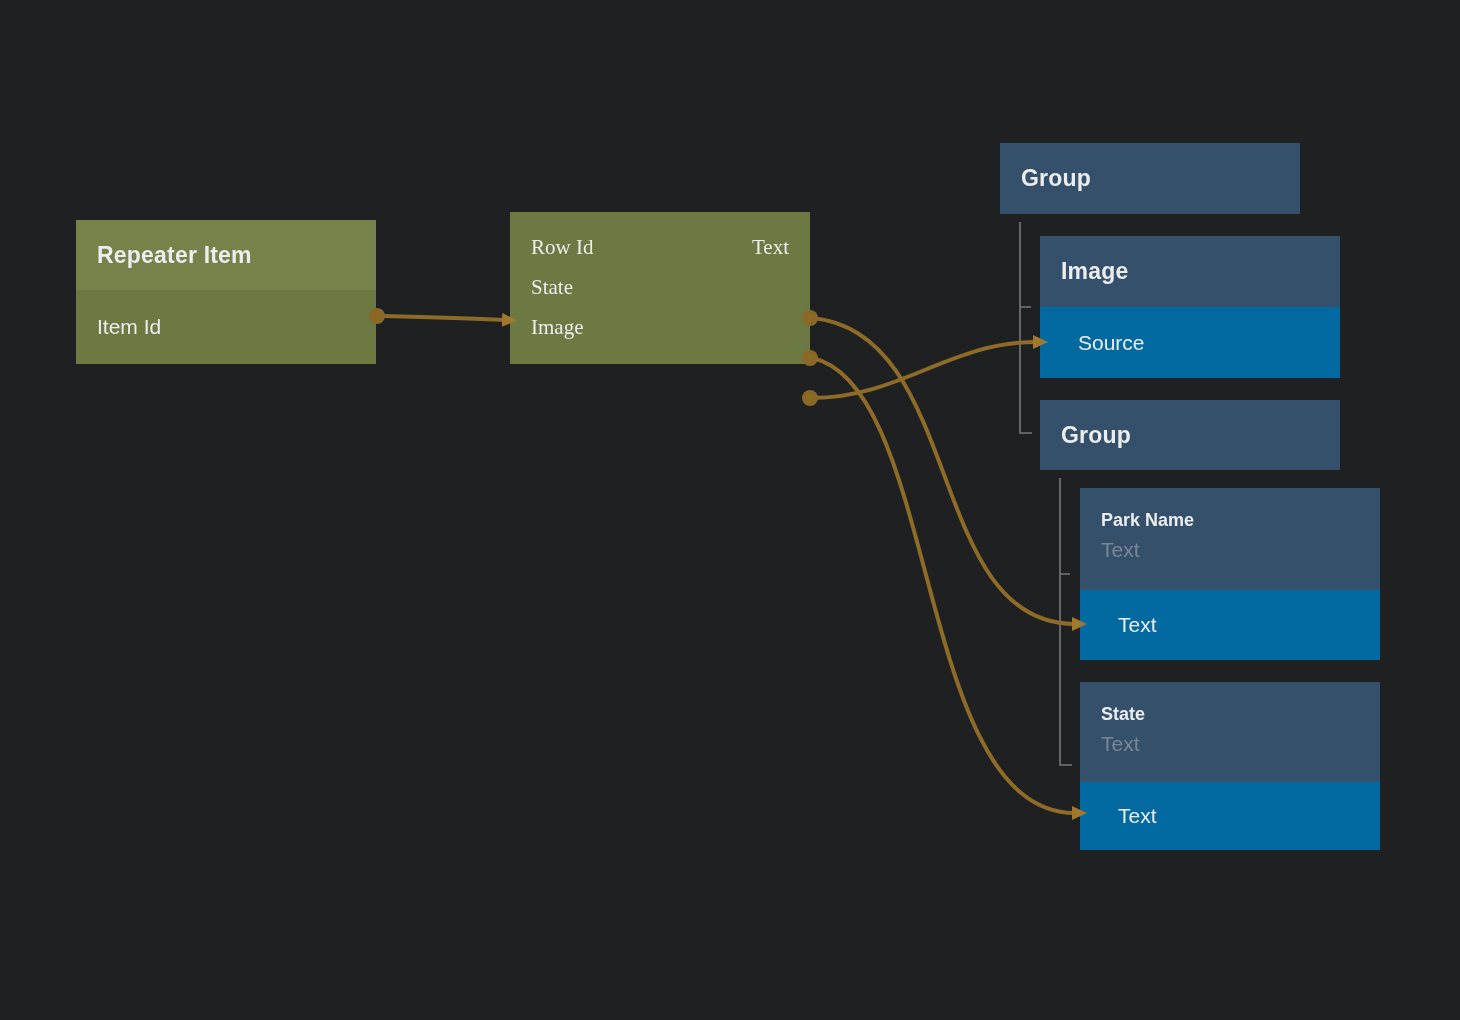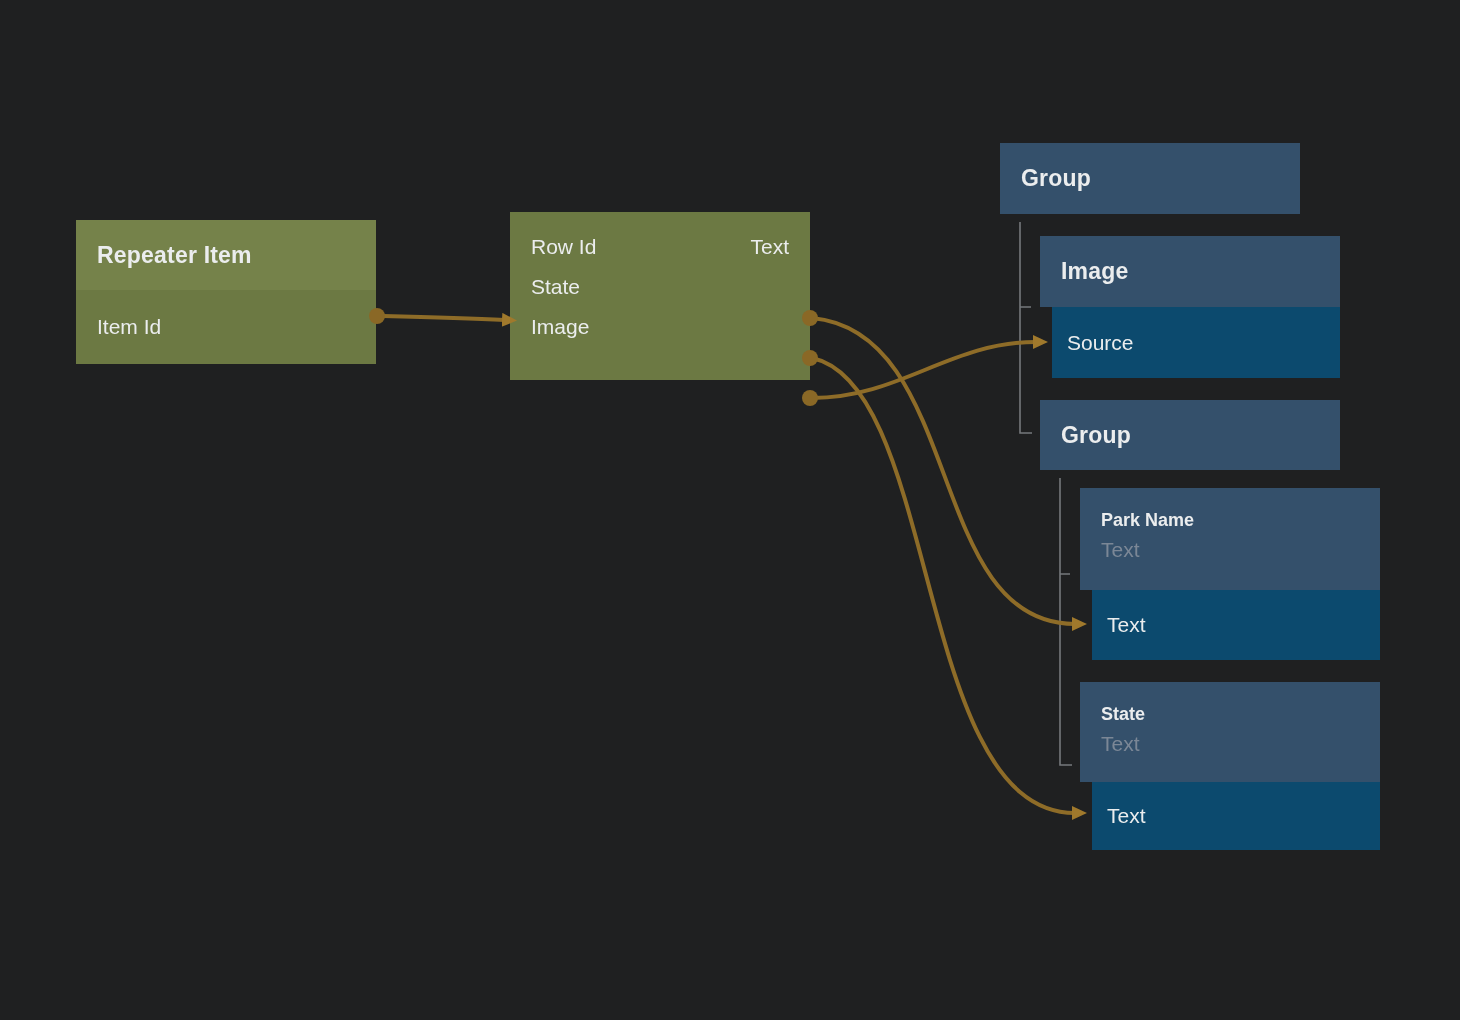--- a/index.html
+++ b/index.html
@@ -16,40 +16,40 @@
   .node-hdr {
     display: flex; align-items: center;
     padding: 0 21px;
     color: #EBEDEE; font-size: 23px; font-weight: 600;
     letter-spacing: 0.2px;
   }
   .green .node-hdr { background: #75824A; }
   .green .node-bdy { background: #6C7943; }
   .blue  .node-hdr { background: #34506B; }
   .node-row {
-    background: #0c4a6e;
+    background: #0369a1;
     display: flex; align-items: center;
-    padding: 0 15px;
-    color: #EBEDEE; font-size: 21px; margin-left: 12px;
+    padding: 0 38px;
+    color: #EBEDEE; font-size: 21px;
   }
   .hdr-block { background: #34506B; padding: 18px 21px 0; }
   .hdr-block .t { color: #EBEDEE; font-size: 18px; font-weight: 600; line-height: 28px; }
   .hdr-block .s { color: #7B8796; font-size: 21px; line-height: 26px; margin-top: 3px; }
 
   .prow { height: 40px; display: flex; align-items: center; padding: 0 21px; color: #EBEDEE; font-size: 21px; }
   .prow-right { justify-content: flex-start; }
   .prow-split { justify-content: space-between; }
 
   #node-repeater { left: 76px;  top: 220px; width: 300px; }
   #node-repeater .node-hdr { height: 70px; }
   #node-repeater .node-bdy { padding: 17px 0; }
 
   #node-sheetrow { left: 510px; top: 212px; width: 300px; }
   #node-sheetrow .node-hdr { height: 71px; }
-  #node-sheetrow .node-bdy { padding: 15px 0 33px; }
+  #node-sheetrow .node-bdy { padding: 15px 0 17px; font-family: Liberation Serif, serif; }
 
   #node-group-outer { left: 1000px; top: 143px; width: 300px; }
   #node-group-outer .node-hdr { height: 71px; }
 
   #node-image { left: 1040px; top: 236px; width: 300px; }
   #node-image .node-hdr { height: 71px; }
   #node-image .node-row { height: 71px; }
 
   #node-group-inner { left: 1040px; top: 400px; width: 300px; }
   #node-group-inner .node-hdr { height: 70px; }

